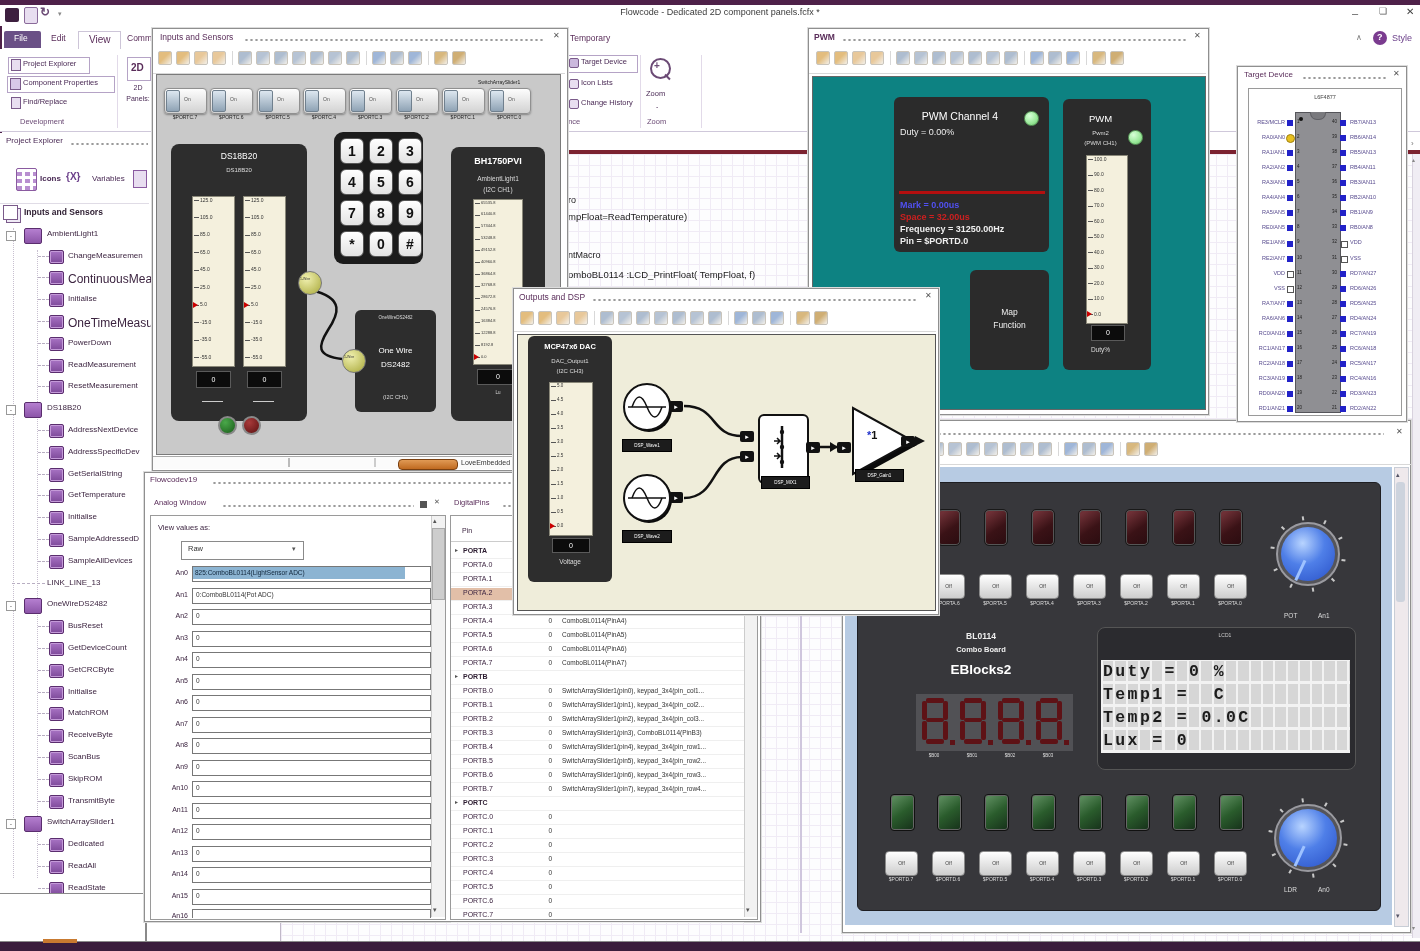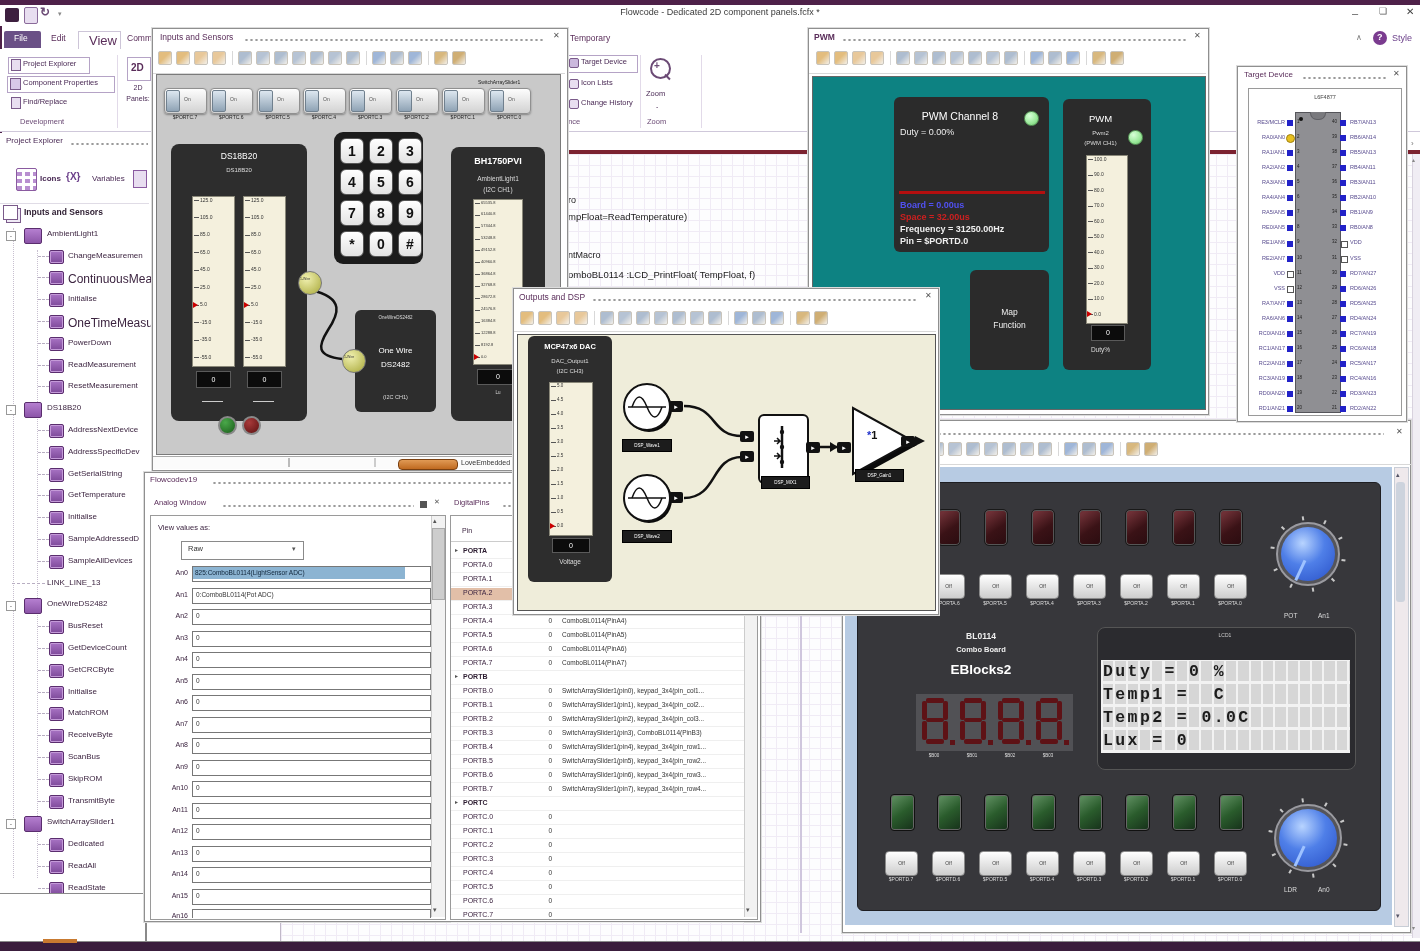--- a/index.html
+++ b/index.html
@@ -14,21 +14,21 @@
 <div class="a" style="left:40px;top:6px;font-size:12px;color:#6b4a75;font-weight:bold;">↻</div>
 <div class="a" style="left:58px;top:10px;font-size:7px;color:#888;">▾</div>
 <div class="a" style="left:560px;top:8px;font-size:9px;color:#3a3a3a;width:320px;text-align:center;">Flowcode - Dedicated 2D component panels.fcfx *</div>
 <div class="a" style="left:1352px;top:7px;font-size:11px;color:#555;">–</div>
 <div class="a" style="left:1379px;top:7px;font-size:9px;color:#555;">❏</div>
 <div class="a" style="left:1406px;top:6px;font-size:10px;color:#444;">✕</div>
 <div class="a" style="left:4px;top:31px;width:37px;height:17px;background:#6a5086;border-radius:2px 2px 0 0;"></div>
 <div class="a" style="left:14px;top:34px;font-size:8.5px;color:#fff;">File</div>
 <div class="a" style="left:51px;top:34px;font-size:8.5px;color:#5a2d5a;">Edit</div>
 <div class="a" style="left:78px;top:31px;width:41px;height:19px;background:#fff;border:1px solid #cdc5d8;border-bottom:none;"></div>
-<div class="a" style="left:89px;top:34px;font-size:13px;color:#5a2d5a;">View</div>
+<div class="a" style="left:89px;top:34px;font-size:10px;color:#5a2d5a;">View</div>
 <div class="a" style="left:127px;top:34px;font-size:8.5px;color:#5a2d5a;">Comm</div>
 <div class="a" style="left:570px;top:34px;font-size:8.5px;color:#5a2d5a;">Temporary</div>
 <div class="a" style="left:1356px;top:34px;font-size:8px;color:#777;">∧</div>
 <div class="a" style="left:1373,top:31;"></div>
 <div class="a" style="left:1373px;top:31px;width:14px;height:14px;background:#7a3b8f;border-radius:50%;"></div>
 <div class="a" style="left:1377px;top:33px;font-size:9px;color:#fff;font-weight:bold;">?</div>
 <div class="a" style="left:1392px;top:34px;font-size:9px;color:#6b3f8a;">Style</div>
 <div class="a" style="left:0px;top:49px;width:1420px;height:82px;background:#fff;border-bottom:1px solid #cfc8da;"></div>
 <div class="a" style="left:8px;top:57px;width:80px;height:15px;border:1px solid #b5a3c6;"></div>
 <div class="a" style="left:11px;top:59px;width:8px;height:10px;border:1px solid #7a5a8a;background:#e8def0;"></div>
@@ -547,25 +547,25 @@
 <div class="a" style="left:1024px;top:51px;width:1px;height:14px;background:#d8d8d8;"></div>
 <div class="a" style="left:1030px;top:51px;width:12px;height:12px;background:linear-gradient(135deg,#9fb6d8 45%,#f3f0ea);border:1px solid #c9c4bb;border-radius:2px;"></div>
 <div class="a" style="left:1048px;top:51px;width:12px;height:12px;background:linear-gradient(135deg,#aebdd0 45%,#f3f0ea);border:1px solid #c9c4bb;border-radius:2px;"></div>
 <div class="a" style="left:1066px;top:51px;width:12px;height:12px;background:linear-gradient(135deg,#9fb6d8 45%,#f3f0ea);border:1px solid #c9c4bb;border-radius:2px;"></div>
 <div class="a" style="left:1086px;top:51px;width:1px;height:14px;background:#d8d8d8;"></div>
 <div class="a" style="left:1092px;top:51px;width:12px;height:12px;background:linear-gradient(135deg,#d8b87e 45%,#f3f0ea);border:1px solid #c9c4bb;border-radius:2px;"></div>
 <div class="a" style="left:1110px;top:51px;width:12px;height:12px;background:linear-gradient(135deg,#cfae74 45%,#f3f0ea);border:1px solid #c9c4bb;border-radius:2px;"></div>
 <div class="a" style="left:809px;top:73px;width:397px;height:1px;background:#d8d8d8;"></div>
 <div class="a" style="left:812px;top:76px;width:392px;height:332px;background:#0d8282;border:1px solid #666;"></div>
 <div class="a" style="left:894px;top:97px;width:155px;height:155px;background:#2b2b2b;border-radius:6px;"></div>
-<div class="a" style="left:894px;top:111px;font-size:10.5px;color:#fff;width:132px;text-align:center;">PWM Channel 8</div>
+<div class="a" style="left:894px;top:111px;font-size:10.5px;color:#fff;width:132px;text-align:center;">PWM Channel 4</div>
 <div class="a" style="left:1024px;top:111px;width:13px;height:13px;border-radius:50%;background:radial-gradient(circle at 35% 30%,#d8ffd8,#98e898 60%,#6abf6a);border:1px solid #5a9a5a;"></div>
 <div class="a" style="left:900px;top:128px;font-size:9px;color:#eee;">Duty = 0.00%</div>
 <div class="a" style="left:899px;top:191px;width:146px;height:3px;background:#b40f0f;"></div>
-<div class="a" style="left:900px;top:201px;font-size:9px;color:#5050f0;font-weight:bold;">Board = 0.00us</div>
+<div class="a" style="left:900px;top:201px;font-size:9px;color:#5050f0;font-weight:bold;">Mark = 0.00us</div>
 <div class="a" style="left:900px;top:213px;font-size:9px;color:#cc2020;font-weight:bold;">Space = 32.00us</div>
 <div class="a" style="left:900px;top:225px;font-size:9px;color:#eee;font-weight:bold;">Frequency = 31250.00Hz</div>
 <div class="a" style="left:900px;top:237px;font-size:9px;color:#eee;font-weight:bold;">Pin = $PORTD.0</div>
 <div class="a" style="left:1063px;top:99px;width:88px;height:271px;background:#2b2b2b;border-radius:6px;"></div>
 <div class="a" style="left:1063px;top:114px;font-size:9.5px;color:#fff;width:75px;text-align:center;">PWM</div>
 <div class="a" style="left:1063px;top:130px;font-size:6px;color:#ddd;width:75px;text-align:center;">Pwm2</div>
 <div class="a" style="left:1063px;top:140px;font-size:6px;color:#ddd;width:75px;text-align:center;">(PWM CH1)</div>
 <div class="a" style="left:1128px;top:130px;width:13px;height:13px;border-radius:50%;background:radial-gradient(circle at 35% 30%,#d8ffd8,#98e898 60%,#6abf6a);border:1px solid #5a9a5a;"></div>
 <div class="a" style="left:1086px;top:155px;width:40px;height:167px;background:#f4f0dd;border:1px solid #8a8879;"></div>
 <div class="a" style="left:1088px;top:159.0px;width:5px;height:1px;background:#555;"></div>

